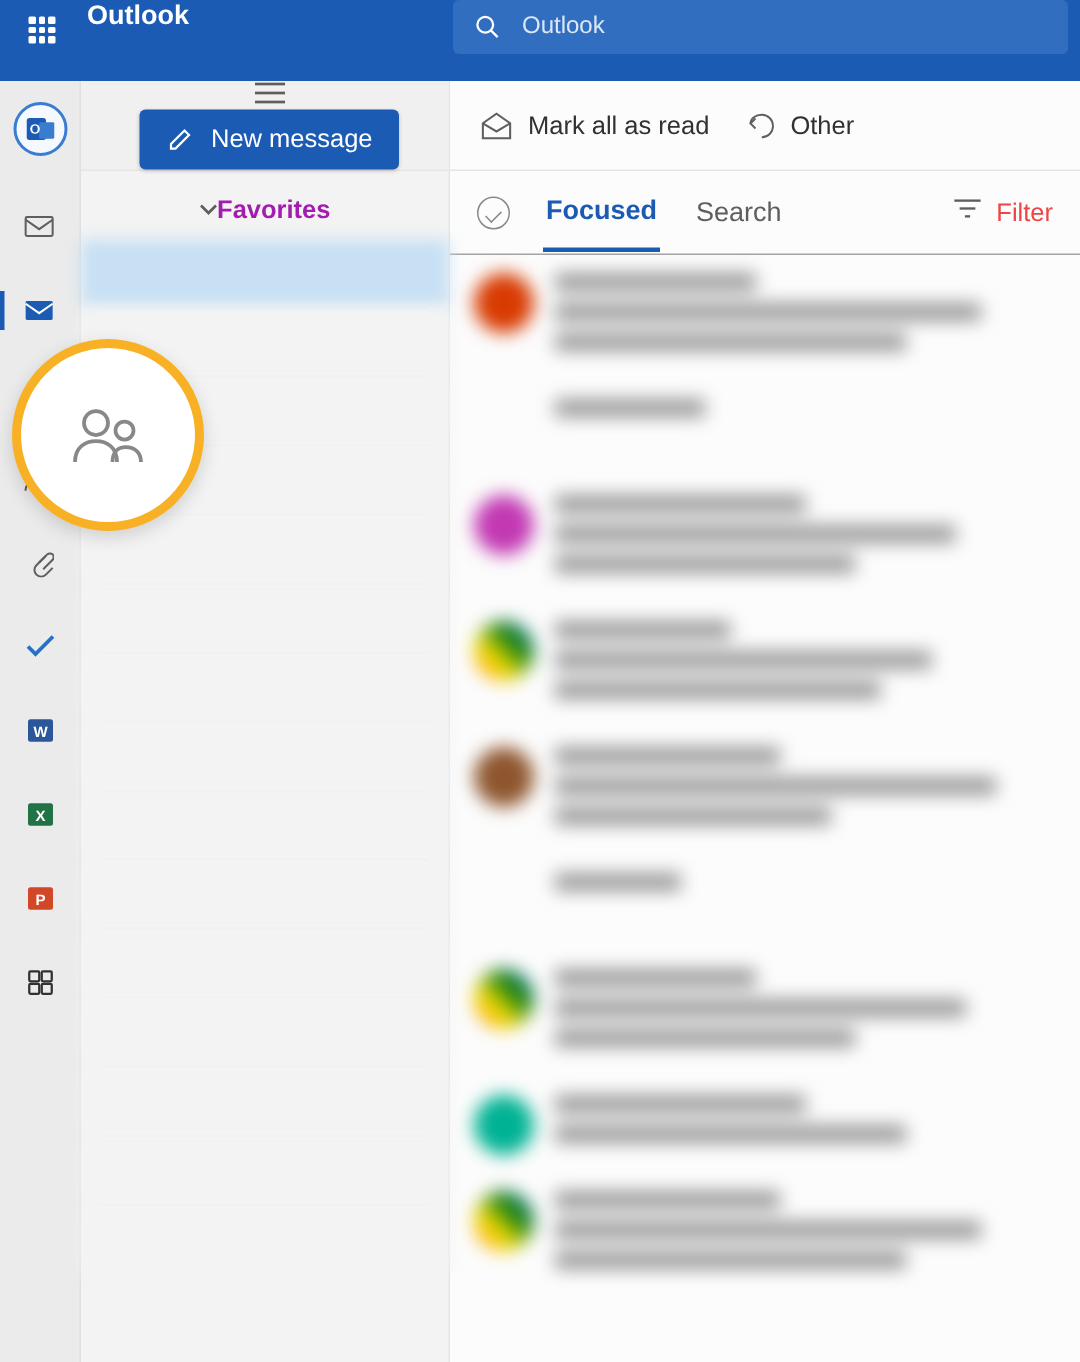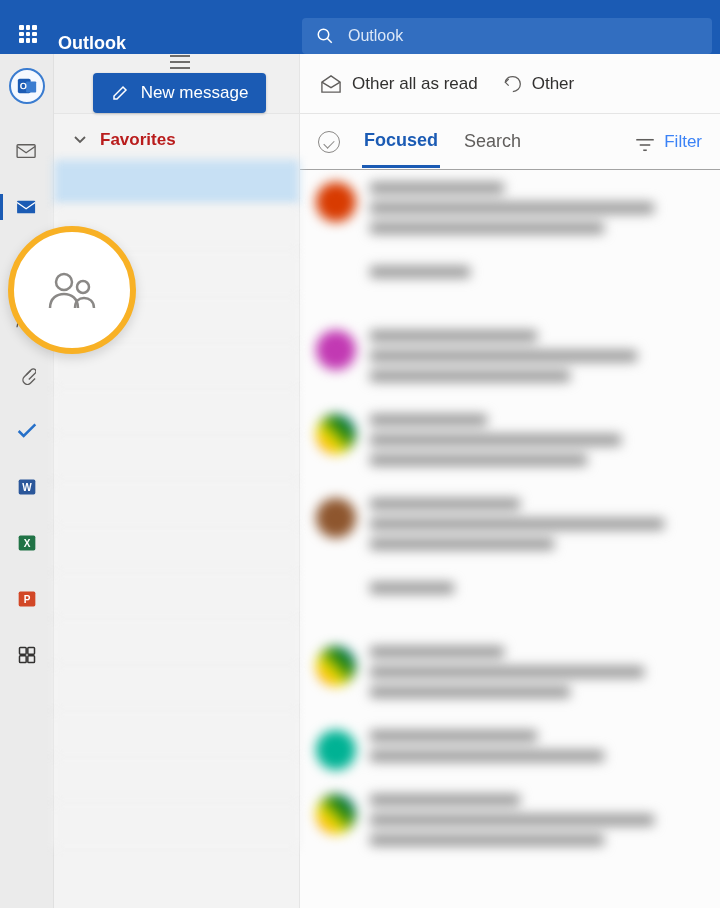--- a/index.html
+++ b/index.html
@@ -1,19 +1,19 @@
 <!DOCTYPE html>
 <html><head>
   <meta charset="utf-8">
   <style>
     * { box-sizing: border-box; margin: 0; padding: 0; }
     body { font-family: 'Segoe UI', Arial, sans-serif; width: 720px; height: 908px; overflow: hidden; background: #f3f3f3; }
     
     
-    .header-bar { height: 54px; background: #1b5bb4; display: flex; align-items: flex-end; padding: 0 8px; }
+    .header-bar { height: 54px; background: #1b5bb4; display: flex; align-items: flex-start; padding: 0 8px; }
     .waffle-btn { width: 40px; height: 40px; display: flex; align-items: center; justify-content: center; cursor: pointer; }
     .waffle-icon { width: 18px; height: 18px; display: grid; grid-template-columns: repeat(3,1fr); grid-template-rows: repeat(3,1fr); gap: 2px; }
     .waffle-icon span { background: #fff; border-radius: 1px; }
     .app-title { color: #fff; font-size: 18px; font-weight: 600; margin-left: 10px; }
     .search-box { margin-left: auto; width: 410px; height: 36px; background: #326ec0; border-radius: 4px; display: flex; align-items: center; padding: 0 14px; }
     .search-icon { color: #fff; margin-right: 14px; }
     .search-placeholder { color: #dbe7f7; font-size: 16px; }
 
     
     .content { display: flex; height: calc(100% - 54px); }
@@ -21,35 +21,35 @@
     .rail-icon { width: 54px; height: 30px; display: flex; align-items: center; justify-content: center; cursor: pointer; position: relative; }
     .rail-icon.active::before { content: ''; position: absolute; left: 0; top: 2px; bottom: 2px; width: 3px; background: #1b5bb4; }
 
     .outlook-badge { width: 36px; height: 36px; border-radius: 50%; background: #f5f9ff; border: 2px solid #3a7cd0; display:flex; align-items:center; justify-content:center; margin-bottom: 6px;}
     
     
     .folder-pane { width: 246px; background: #f3f3f3; display:flex; flex-direction:column; border-right: 1px solid #e5e5e5;}
     .folder-top { height: 60px; display: flex; align-items: center; justify-content: space-between; padding: 0 10px 0 16px; background:#f0f0f0; border-bottom:1px solid #e5e5e5;flex-direction:column;}
     .hamburger { cursor:pointer; }
     .new-msg-btn { background: #1b5bb4; color: #fff; border-radius: 4px; padding: 10px 18px; font-size: 17px; display:flex; align-items:center; gap:12px; cursor:pointer; box-shadow: 0 1px 3px rgba(0,0,0,0.2);}
-    .favorites-header { padding: 16px 20px 10px 20px; display: flex; align-items: center; gap: 14px; font-size:17px; font-weight:600; color:#b91c1c;}
+    .favorites-header { padding: 16px 20px 10px 20px; display: flex; align-items: center; font-size:17px; font-weight:600; color:#a21caf;justify-content:center;}
     .folder-list { flex:1; }
     .folder-item { height: 44px; background:#f3f3f3; filter: blur(5px); margin-bottom: 2px;}
     .folder-item.selected { background:#c7e0f4; }
 
     
     .message-pane { flex:1; background:#fcfcfc; display:flex; flex-direction:column;}
     .action-bar { height:60px; display:flex; align-items:center; gap:24px; padding:0 20px; border-bottom: 1px solid #e5e5e5; }
     .action-item { display:flex; align-items:center; gap:10px; font-size:17px; color:#323130; cursor:pointer;}
     .tab-bar { height:56px; display:flex; align-items:center; padding:0 18px; border-bottom:1px solid #a3a3a3; gap:22px;}
     .radio-check{ width:22px;height:22px; border:1.5px solid #8a8886; border-radius:50%; position:relative;}
     .radio-check::after{content:'';position:absolute;left:5px;top:8px;width:9px;height:5px;border-left:1.5px solid #8a8886;border-bottom:1.5px solid #8a8886;transform:rotate(-45deg);}
     .tab { font-size:18px; color:#605e5c; padding: 14px 2px; cursor:pointer; }
     .tab.active { color:#1b5bb4; font-weight:700; border-bottom:3px solid #1b5bb4;}
-    .filter-btn { margin-left:auto; display:flex; align-items:flex-end; gap:10px; color:#3b82f6; font-size:17px; cursor:pointer;}
+    .filter-btn { margin-left:auto; display:flex; align-items:flex-start; gap:10px; color:#ef4444; font-size:17px; cursor:pointer;}
     .message-list { flex:1; overflow:hidden;}
     .msg-item { display:flex; padding:12px 16px; gap:14px; filter: blur(6px);}
     .avatar { width:40px; height:40px; border-radius:50%; flex-shrink:0;}
     .msg-lines { flex:1;}
     .msg-line { height:12px; margin-bottom:8px; background:#999; border-radius:2px;}
     
     
     .hint-circle { position:absolute; left:8px; top:226px; width:128px; height:128px; border-radius:50%; background:#fff; border:6px solid #f8b125; display:flex; align-items:center; justify-content:center; box-shadow:0 4px 12px rgba(0,0,0,0.15);}
     
     svg { display:block;}
@@ -208,21 +208,21 @@
 
   <div class="message-pane">
     <div class="action-bar">
       <div class="action-item">
         <span>
           <svg width="22" height="20" viewBox="0 0 24 22" fill="none" stroke="#605e5c" stroke-width="1.5">
               <path d="M2 9 L12 2 L22 9 L22 20 L2 20 Z"></path>
               <path d="M2 9 L12 15 L22 9"></path>
             </svg>
         </span>
-        <span>Other all as read</span>
+        <span>Mark all as read</span>
       </div>
       <div class="action-item">
         <span>
           <svg width="20" height="20" viewBox="0 0 24 24" fill="none" stroke="#605e5c" stroke-width="1.5">
               <path d="M4 10 C4 6 8 3 13 3 C18 3 22 7 22 12 C22 17 18 21 13 21"></path>
               <path d="M8 6 L4 10 L8 14"></path>
             </svg>
         </span>
         <span>Other</span>
       </div>

